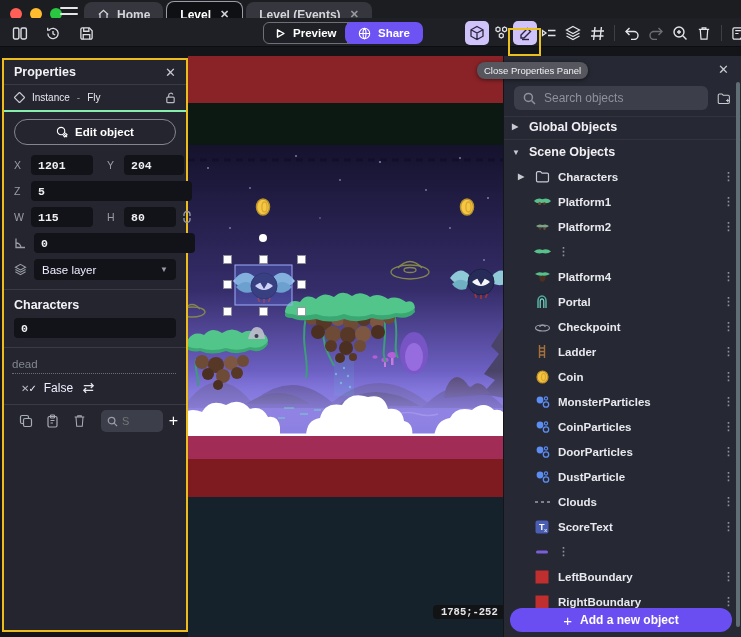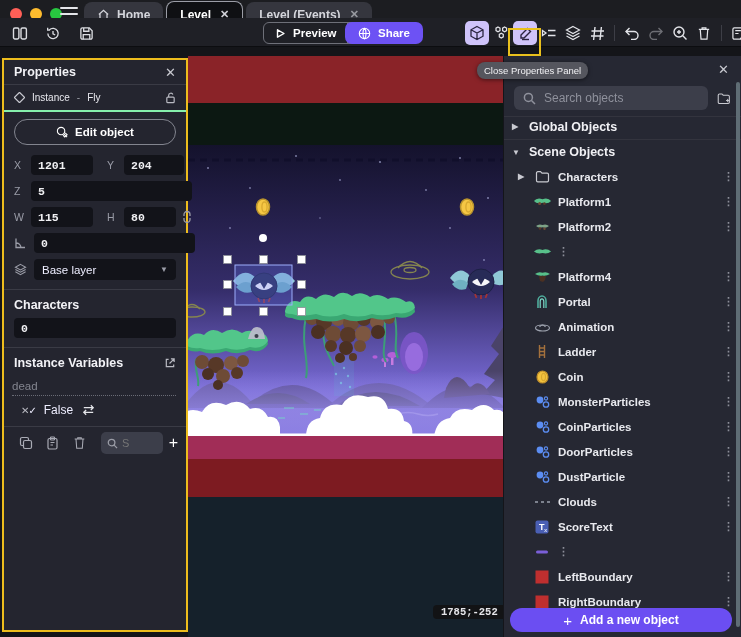--- a/index.html
+++ b/index.html
@@ -547,27 +547,20 @@
       </div>
     </div>
 
     <div class="pdivider"></div>
     <div class="sec-title">Characters</div>
     <div class="frow">
       <input class="finput wfull" value="0" style="">
     </div>
 
     <div class="pdivider"></div>
-    <div class="sec-title">
-      <span>Instance Variables</span>
-      <span class="spacer"></span>
-      <svg class="glyph" width="12" height="12" viewBox="0 0 13 13" fill="none" stroke="#b9bac2" stroke-width="1.3">
-          <path d="M5,2.5 H2.5 V10.5 H10.5 V8 M7.5,2 H11 V5.5 M11,2 L6,7"></path>
-        </svg>
-    </div>
     <div class="var-name">dead</div>
     <div class="var-row">
       <span class="bool-ico">✕<span style="color:#eef">✓</span></span>
       <span>False</span>
       <svg class="glyph" width="15" height="12" viewBox="0 0 16 12" fill="none" stroke="#e4e5e9" stroke-width="1.4">
           <path d="M3,3.5 H13 M10.5,1 L13,3.5 L10.5,6"></path>
           <path d="M13,8.5 H3 M5.5,6 L3,8.5 L5.5,11"></path>
         </svg>
     </div>
 
@@ -702,21 +695,21 @@
   </div>
 
   <div class="obj-row">
     <span class="obj-caret" style="visibility: hidden;">▶</span>
     <span class="obj-icon">
               <svg width="17" height="10" viewBox="0 0 17 10" fill="none" stroke="#9ba0ac" stroke-width="1.2">
                 <ellipse cx="8.5" cy="6" rx="7" ry="3"></ellipse>
                 <path d="M5.5,4.8 Q8.5,1.5 11.5,4.8"></path>
               </svg>
             </span>
-    <span class="obj-label">Animation</span>
+    <span class="obj-label">Checkpoint</span>
     <span class="kebab">⋮</span>
   </div>
 
   <div class="obj-row">
     <span class="obj-caret" style="visibility: hidden;">▶</span>
     <span class="obj-icon">
               <svg width="10" height="15" viewBox="0 0 10 15" fill="none" stroke="#a4713d" stroke-width="1.4">
                 <path d="M2.5,1 V14 M7.5,1 V14 M2.5,4 H7.5 M2.5,7.5 H7.5 M2.5,11 H7.5"></path>
               </svg>
             </span>

